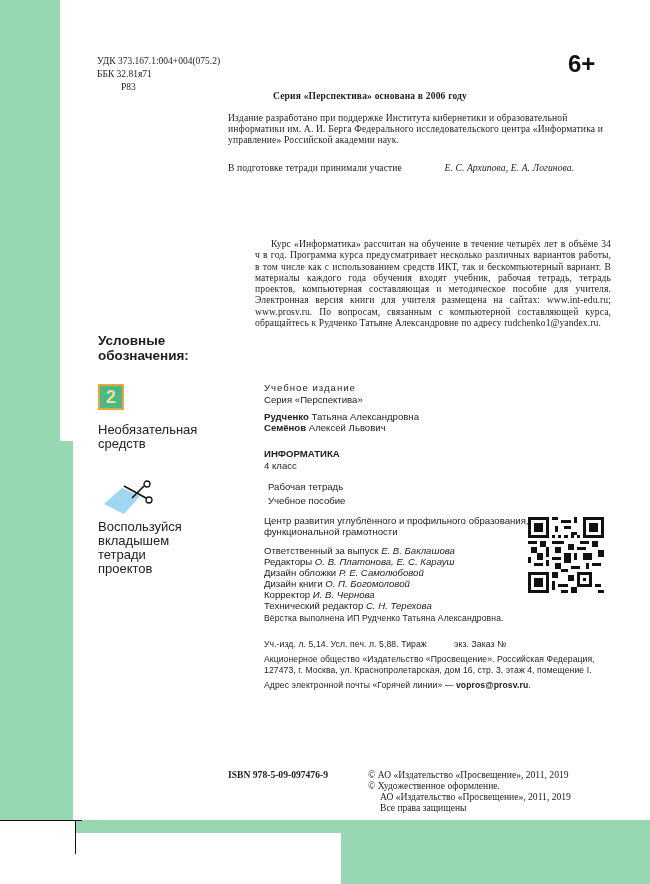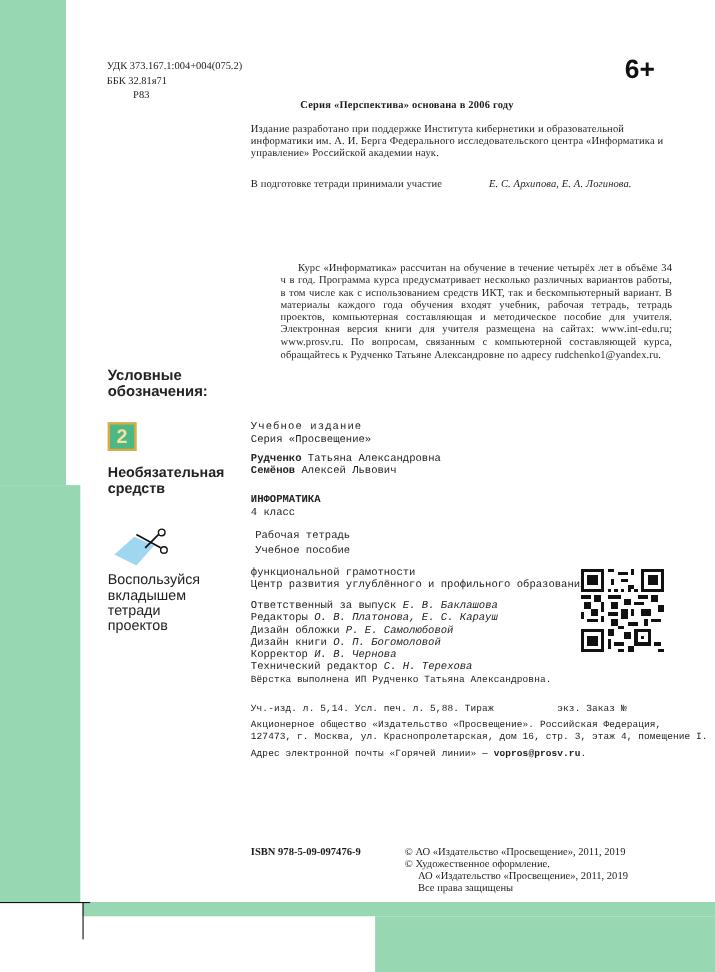--- a/index.html
+++ b/index.html
@@ -28,25 +28,25 @@
   #prep { left: 228px; top: 162px; font-size: 9.6px; letter-spacing: 0.1px; }
   #prep i { font-style: italic; margin-left: 40px; }
 
   #course { left: 255px; top: 238px; width: 356px; font-size: 9.6px; line-height: 11.3px; text-align: justify; letter-spacing: 0.1px; }
   #course p { margin: 0; text-indent: 16px; }
 
   #legend-title { left: 98px; top: 333px; font-family: "Liberation Sans", sans-serif; font-weight: bold; font-size: 13.5px; line-height: 15px; color: #222; }
   #optional-badge { left: 98px; top: 384px; width: 26px; height: 26px; background: #4cb886; border: 2px solid #e7a73a; box-sizing: border-box;
     display: flex; align-items: center; justify-content: center;
     font-family: "Liberation Sans", sans-serif; font-weight: bold; font-size: 18px; color: #f6dfa0; }
-  #optional-label { left: 98px; top: 423px; font-family: "Liberation Sans", sans-serif; font-size: 13px; line-height: 14px; color: #222; font-weight: bold; }
+  #optional-label { left: 98px; top: 423px; font-family: "Liberation Sans", sans-serif; font-size: 13px; line-height: 14px; color: #222; }
   #scissors { left: 102px; top: 480px; width: 52px; height: 36px; }
   #insert-label { left: 98px; top: 520px; font-family: "Liberation Sans", sans-serif; font-size: 13px; line-height: 14px; color: #222; }
 
-  .s { font-family: Liberation Mono, monospace; color: #222; }
+  .s { font-family: Liberation Sans, sans-serif; color: #222; margin-left: 36px; }
   #edu { left: 228px; top: 382px; font-size: 9.6px; line-height: 11.5px; }
   #edu .spaced { letter-spacing: 1px; }
   #authors { left: 228px; top: 411px; font-size: 9.6px; line-height: 11px; }
   #authors b { font-weight: bold; }
   #title-block { left: 228px; top: 448px; font-size: 9.6px; line-height: 12px; }
   #title-block .t { font-weight: bold; }
   #wb { left: 232px; top: 480px; font-size: 9.6px; line-height: 14px; }
   #center { left: 228px; top: 515px; font-size: 9.6px; line-height: 11px; }
   #credits { left: 228px; top: 545px; font-size: 9.6px; line-height: 11px; }
   #credits i { font-style: italic; }
@@ -107,37 +107,37 @@
 </svg>
 <div class="abs" id="insert-label">
   <div>Воспользуйся</div>
   <div>вкладышем</div>
   <div>тетради</div>
   <div>проектов</div>
 </div>
 
 <div class="abs s" id="edu">
   <div class="spaced">Учебное издание</div>
-  <div>Серия «Просвещение»</div>
+  <div>Серия «Перспектива»</div>
 </div>
 <div class="abs s" id="authors">
   <div><b>Рудченко</b><span> Татьяна Александровна</span></div>
   <div><b>Семёнов</b><span> Алексей Львович</span></div>
 </div>
 <div class="abs s" id="title-block">
   <div class="t">ИНФОРМАТИКА</div>
   <div>4 класс</div>
 </div>
 <div class="abs s" id="wb">
   <div>Рабочая тетрадь</div>
   <div>Учебное пособие</div>
 </div>
 <div class="abs s" id="center">
+  <div>Центр развития углублённого и профильного образования,</div>
   <div>функциональной грамотности</div>
-  <div>Центр развития углублённого и профильного образования,</div>
 </div>
 <div class="abs s" id="credits">
   <div><span>Ответственный за выпуск </span><i>Е. В. Баклашова</i></div>
   <div><span>Редакторы </span><i>О. В. Платонова, Е. С. Карауш</i></div>
   <div><span>Дизайн обложки </span><i>Р. Е. Самолюбовой</i></div>
   <div><span>Дизайн книги </span><i>О. П. Богомоловой</i></div>
   <div><span>Корректор </span><i>И. В. Чернова</i></div>
   <div><span>Технический редактор </span><i>С. Н. Терехова</i></div>
 </div>
 

